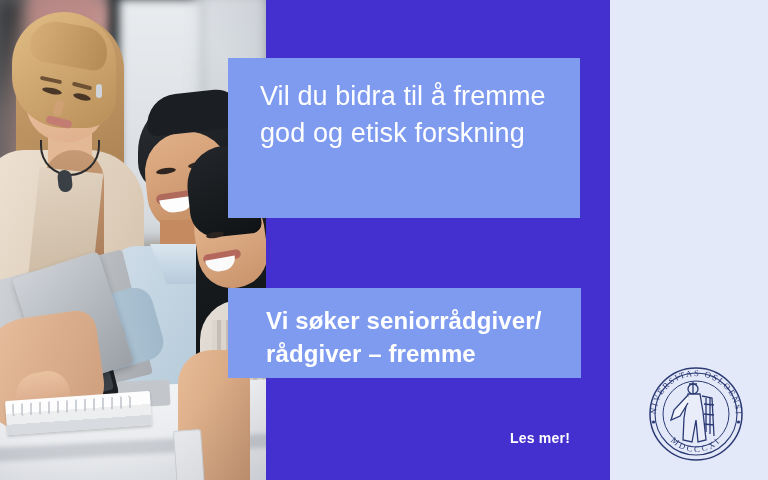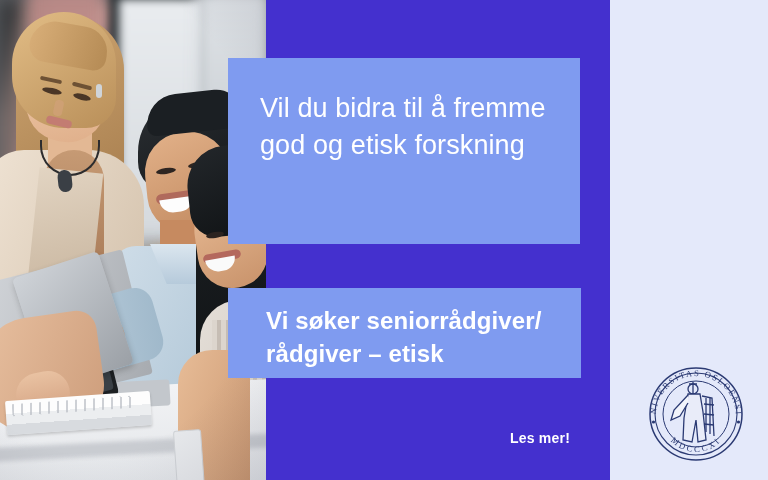--- a/index.html
+++ b/index.html
@@ -181,22 +181,22 @@
 
   
   #blue{position:absolute;left:266px;top:0;width:344px;height:480px;
     background:#4430CE;}
 
   .textbox{
     position:absolute;background:#7F9BF0;box-sizing:border-box;
     color:#ffffff;
   }
   #box-question{
-    left:228px;top:58px;width:352px;height:186px;
-    padding:32px 26px 0 32px;
+    left:228px;top:58px;width:352px;height:160px;
+    padding:20px 26px 0 32px;
     font-size:27px;line-height:37px;font-weight:400;letter-spacing:.1px;
   }
   #box-position{
     left:228px;top:288px;width:353px;height:90px;
     padding:16px 20px 0 38px;
     font-size:24px;line-height:33px;font-weight:bold;letter-spacing:.1px;
   }
   #les-mer{
     position:absolute;left:400px;top:430px;width:170px;height:20px;
     text-align:right;color:#ffffff;font-size:14px;font-weight:bold;
@@ -290,21 +290,21 @@
 
   <div id="blue"></div>
 
   <div class="textbox" id="box-question">
     <div>Vil du bidra til å fremme</div>
     <div>god og etisk forskning</div>
   </div>
 
   <div class="textbox" id="box-position">
     <div>Vi søker seniorrådgiver/</div>
-    <div>rådgiver – etisk</div>
+    <div>rådgiver – fremme</div>
   </div>
 
   <div id="les-mer">Les mer!</div>
 
   <div id="right"></div>
 
 
   <div id="uio-seal">
     <svg width="112" height="112" viewBox="0 0 112 112">
       <defs>

